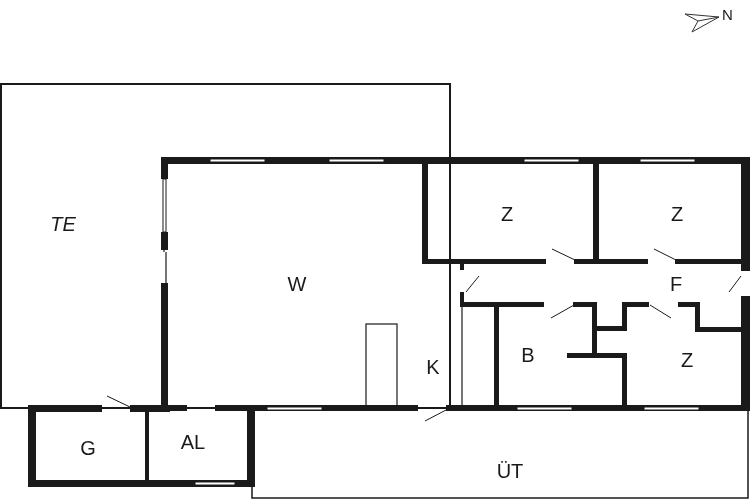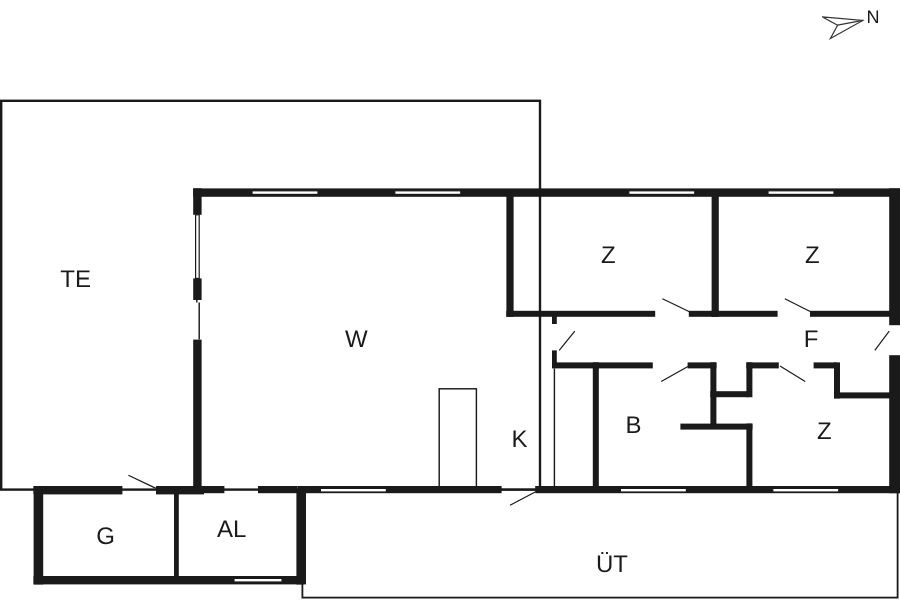--- a/index.html
+++ b/index.html
@@ -98,21 +98,21 @@
     <line x1="479" y1="276" x2="466" y2="292"></line>
     <line x1="551" y1="318" x2="574" y2="305"></line>
     <line x1="650" y1="305" x2="671" y2="318"></line>
     <line x1="729" y1="292" x2="741" y2="276"></line>
     <line x1="425" y1="421" x2="446" y2="410"></line>
     <line x1="107" y1="396" x2="130" y2="407"></line>
   </g>
 </svg>
 
 <div class="north" style="left:722px; top:6px;">N</div>
-<div class="lbl" style="left:63px; top:234px;">TE</div>
+<div class="lbl" style="left:63px; top:224px;font-style:italic;">TE</div>
 <div class="lbl" style="left:297px; top:284px;">W</div>
 <div class="lbl" style="left:507px; top:214px;">Z</div>
 <div class="lbl" style="left:677px; top:214px;">Z</div>
 <div class="lbl" style="left:676px; top:284px;">F</div>
 <div class="lbl" style="left:528px; top:355px;">B</div>
 <div class="lbl" style="left:687px; top:360px;">Z</div>
 <div class="lbl" style="left:433px; top:367px;">K</div>
 <div class="lbl" style="left:88px; top:448px;">G</div>
 <div class="lbl" style="left:193px; top:442px;text-align:right;">AL</div>
 <div class="lbl" style="left:510px; top:471px;">ÜT</div>

